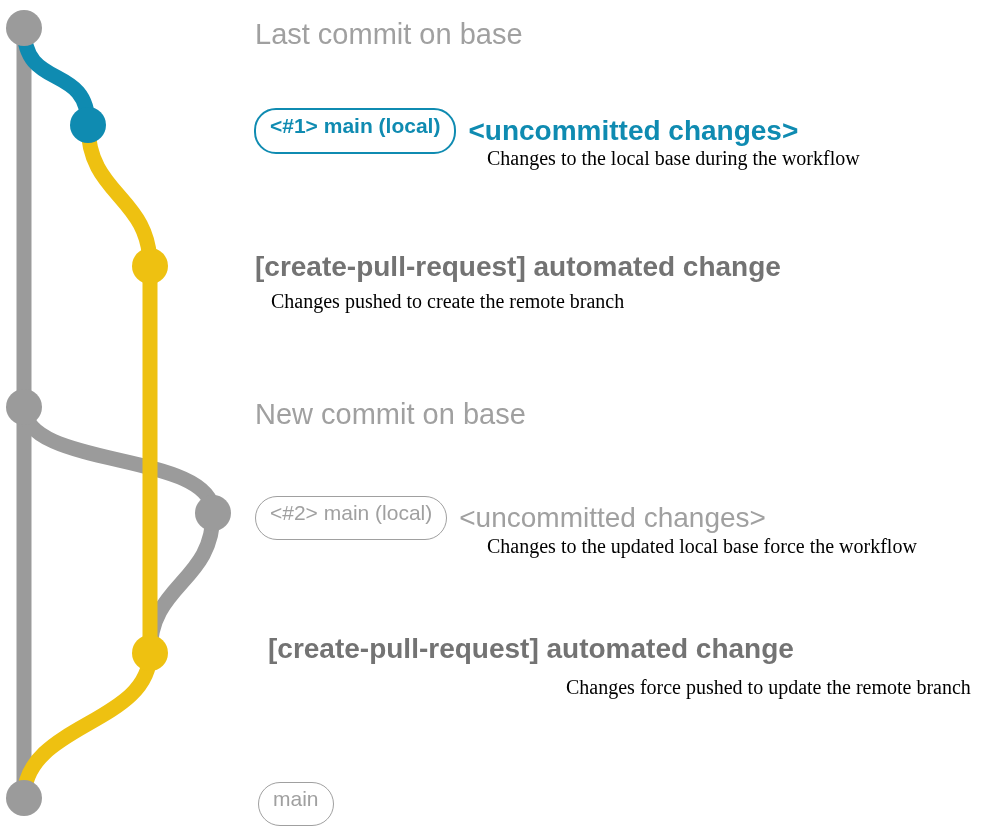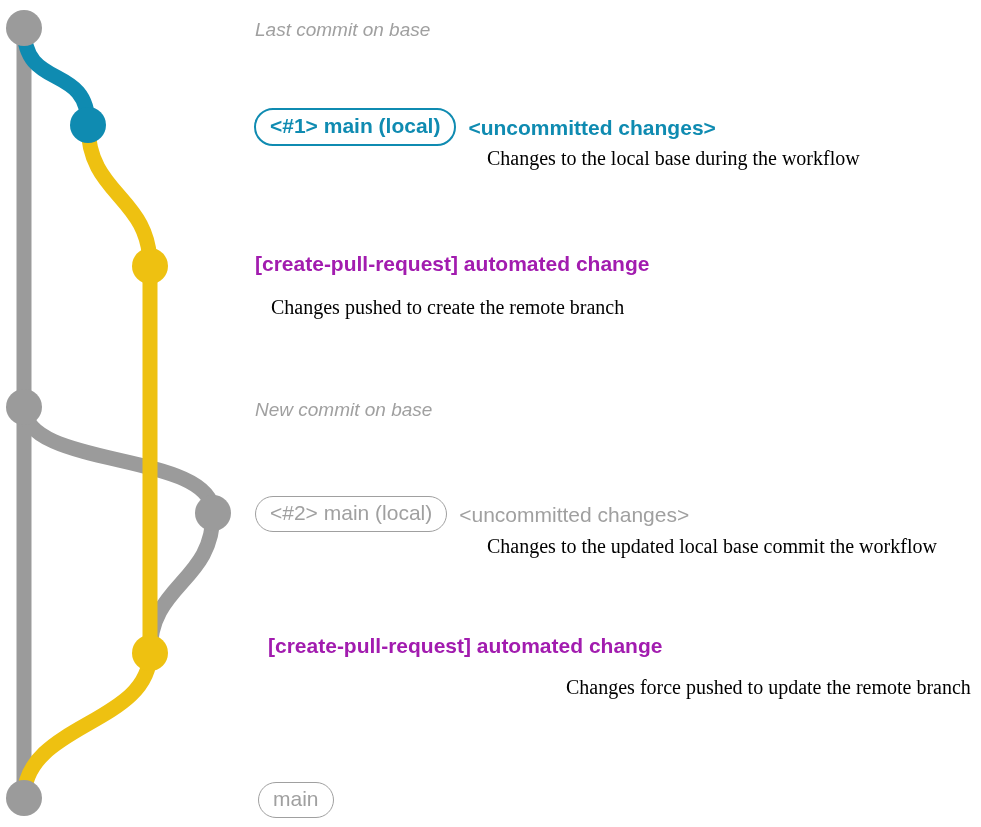--- a/index.html
+++ b/index.html
@@ -25,58 +25,57 @@
   .row {
     position: absolute;
     display: flex;
     align-items: center;
     white-space: nowrap;
   }
   .badge {
     display: inline-block;
     border: 2px solid currentColor;
     border-radius: 22px;
-    padding: 5px 14px 8px 14px;
+    padding: 5px 14px 16px 14px;
     font-size: 21px;
     font-weight: 700;
     line-height: 1;
     font-family: "Liberation Sans", sans-serif;
   }
   .badge.thin {
     border-width: 1.5px;
     font-weight: 400;
   }
   .subject {
-    font-size: 21px;
+    font-size: 28px;
     font-weight: 700;
     line-height: 1;
     margin-left: 12px;
     font-family: "Liberation Sans", sans-serif;
   }
   .subject.plain {
     font-weight: 400;
   }
   .plainlabel {
     position: absolute;
-    font-size: 19px;
+    font-size: 29px;
     line-height: 1;
     font-family: "Liberation Sans", sans-serif;
     white-space: nowrap;
-    font-style: italic;
   }
   .desc {
     position: absolute;
     font-family: Liberation Serif, serif;
     font-size: 20px;
     color: #000000;
     white-space: nowrap;
     line-height: 1;
   }
   .c-blue   { color: #0f8bb1; }
-  .c-yellow { color: #a21caf; }
+  .c-yellow { color: #737373; }
   .c-gray   { color: #a0a0a0; }
 </style>
 </head>
 <body>
 
 <svg id="graph-svg" viewBox="0 0 981 827" aria-hidden="true">
 
   <path d="M 24 28 L 24 798" fill="none" stroke="#9b9b9b" stroke-width="15" stroke-linecap="round"></path>
 
   <path d="M 24 28 C 24 92, 88 62, 88 125" fill="none" stroke="#0f8bb1" stroke-width="15" stroke-linecap="round"></path>
@@ -104,29 +103,29 @@
 
 <div class="row" style="left:254px; top:108px;">
   <span class="badge c-blue">&lt;#1&gt; main (local)</span>
   <span class="subject c-blue">&lt;uncommitted changes&gt;</span>
 </div>
 <div class="desc" style="left:487px; top:148px;">Changes to the local base during the workflow</div>
 
 <div class="row" style="left:255px; top:253px;">
   <span class="subject c-yellow" style="margin-left:0;">[create-pull-request] automated change</span>
 </div>
-<div class="desc" style="left:271px; top:291px;margin-top:6px;">Changes pushed to create the remote branch</div>
+<div class="desc" style="left:271px; top:291px;">Changes pushed to create the remote branch</div>
 
 <div class="plainlabel c-gray" style="left:255px; top:400px;">New commit on base</div>
 
 <div class="row" style="left:255px; top:496px;justify-content:flex-end;">
   <span class="badge thin c-gray">&lt;#2&gt; main (local)</span>
   <span class="subject plain c-gray">&lt;uncommitted changes&gt;</span>
 </div>
-<div class="desc" style="left:487px; top:536px;">Changes to the updated local base commit the workflow</div>
+<div class="desc" style="left:487px; top:536px;">Changes to the updated local base force the workflow</div>
 
 <div class="row" style="left:256px; top:635px;">
   <span class="subject c-yellow">[create-pull-request] automated change</span>
 </div>
 <div class="desc" style="left:566px; top:677px;">Changes force pushed to update the remote branch</div>
 
 <div class="row" style="left:258px; top:782px;">
   <span class="badge thin c-gray">main</span>
 </div>
 

